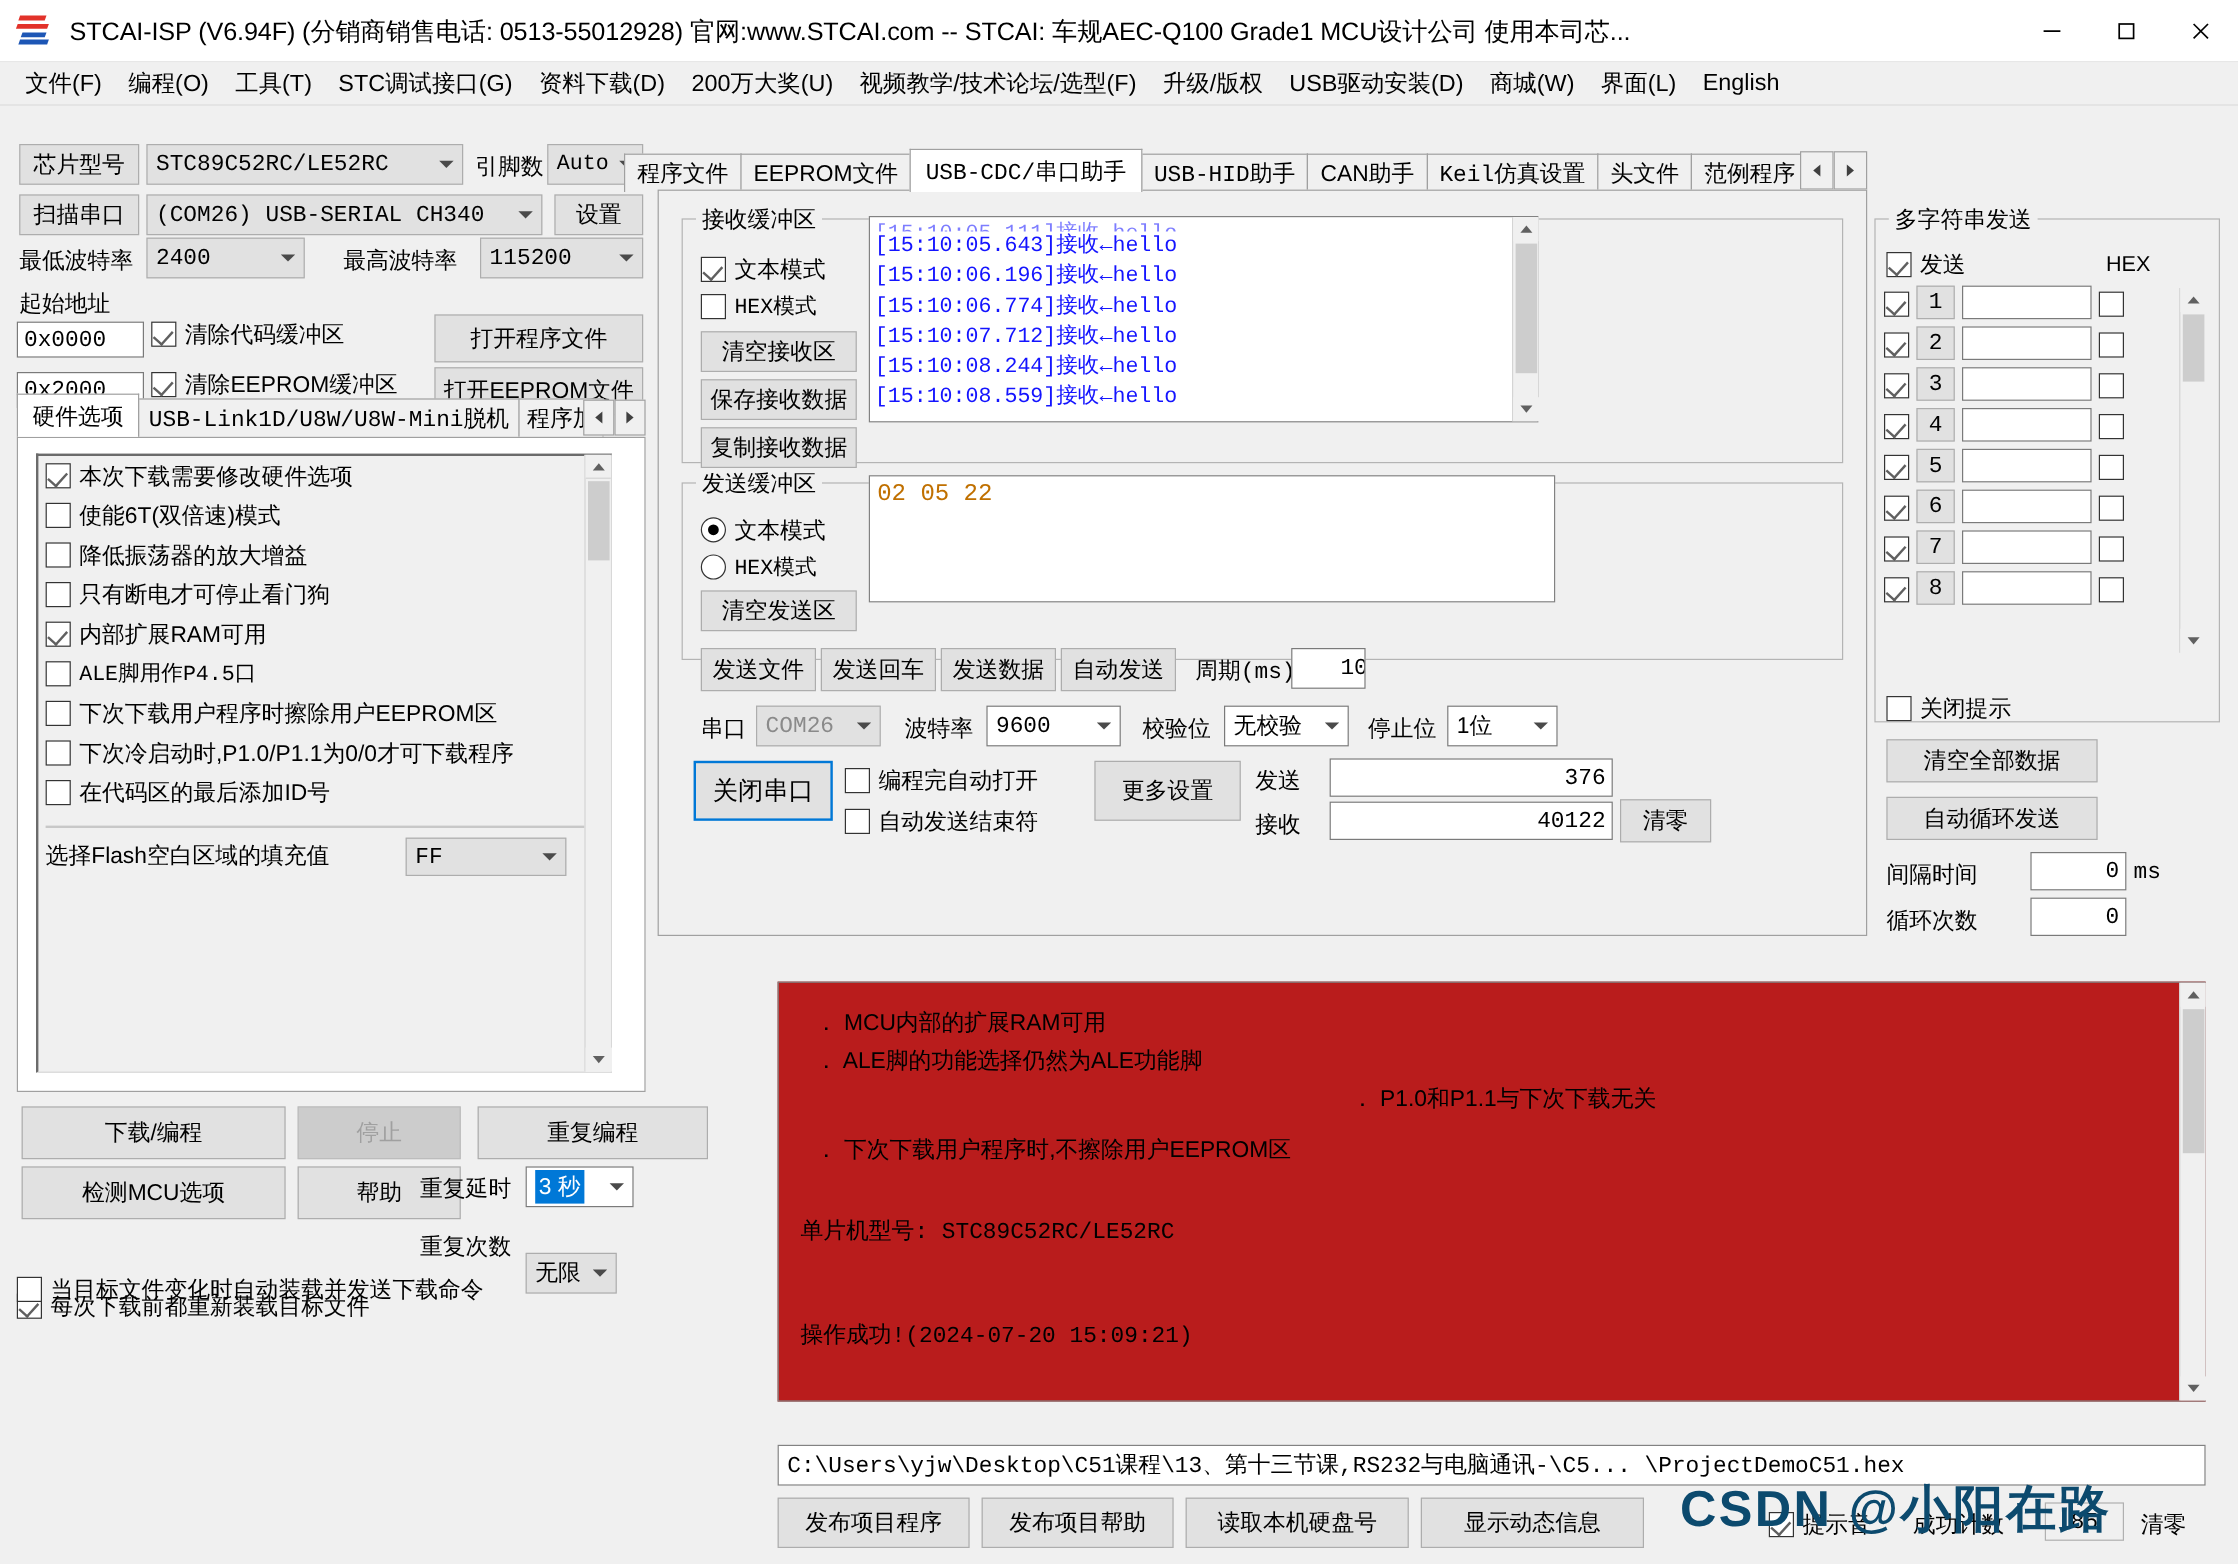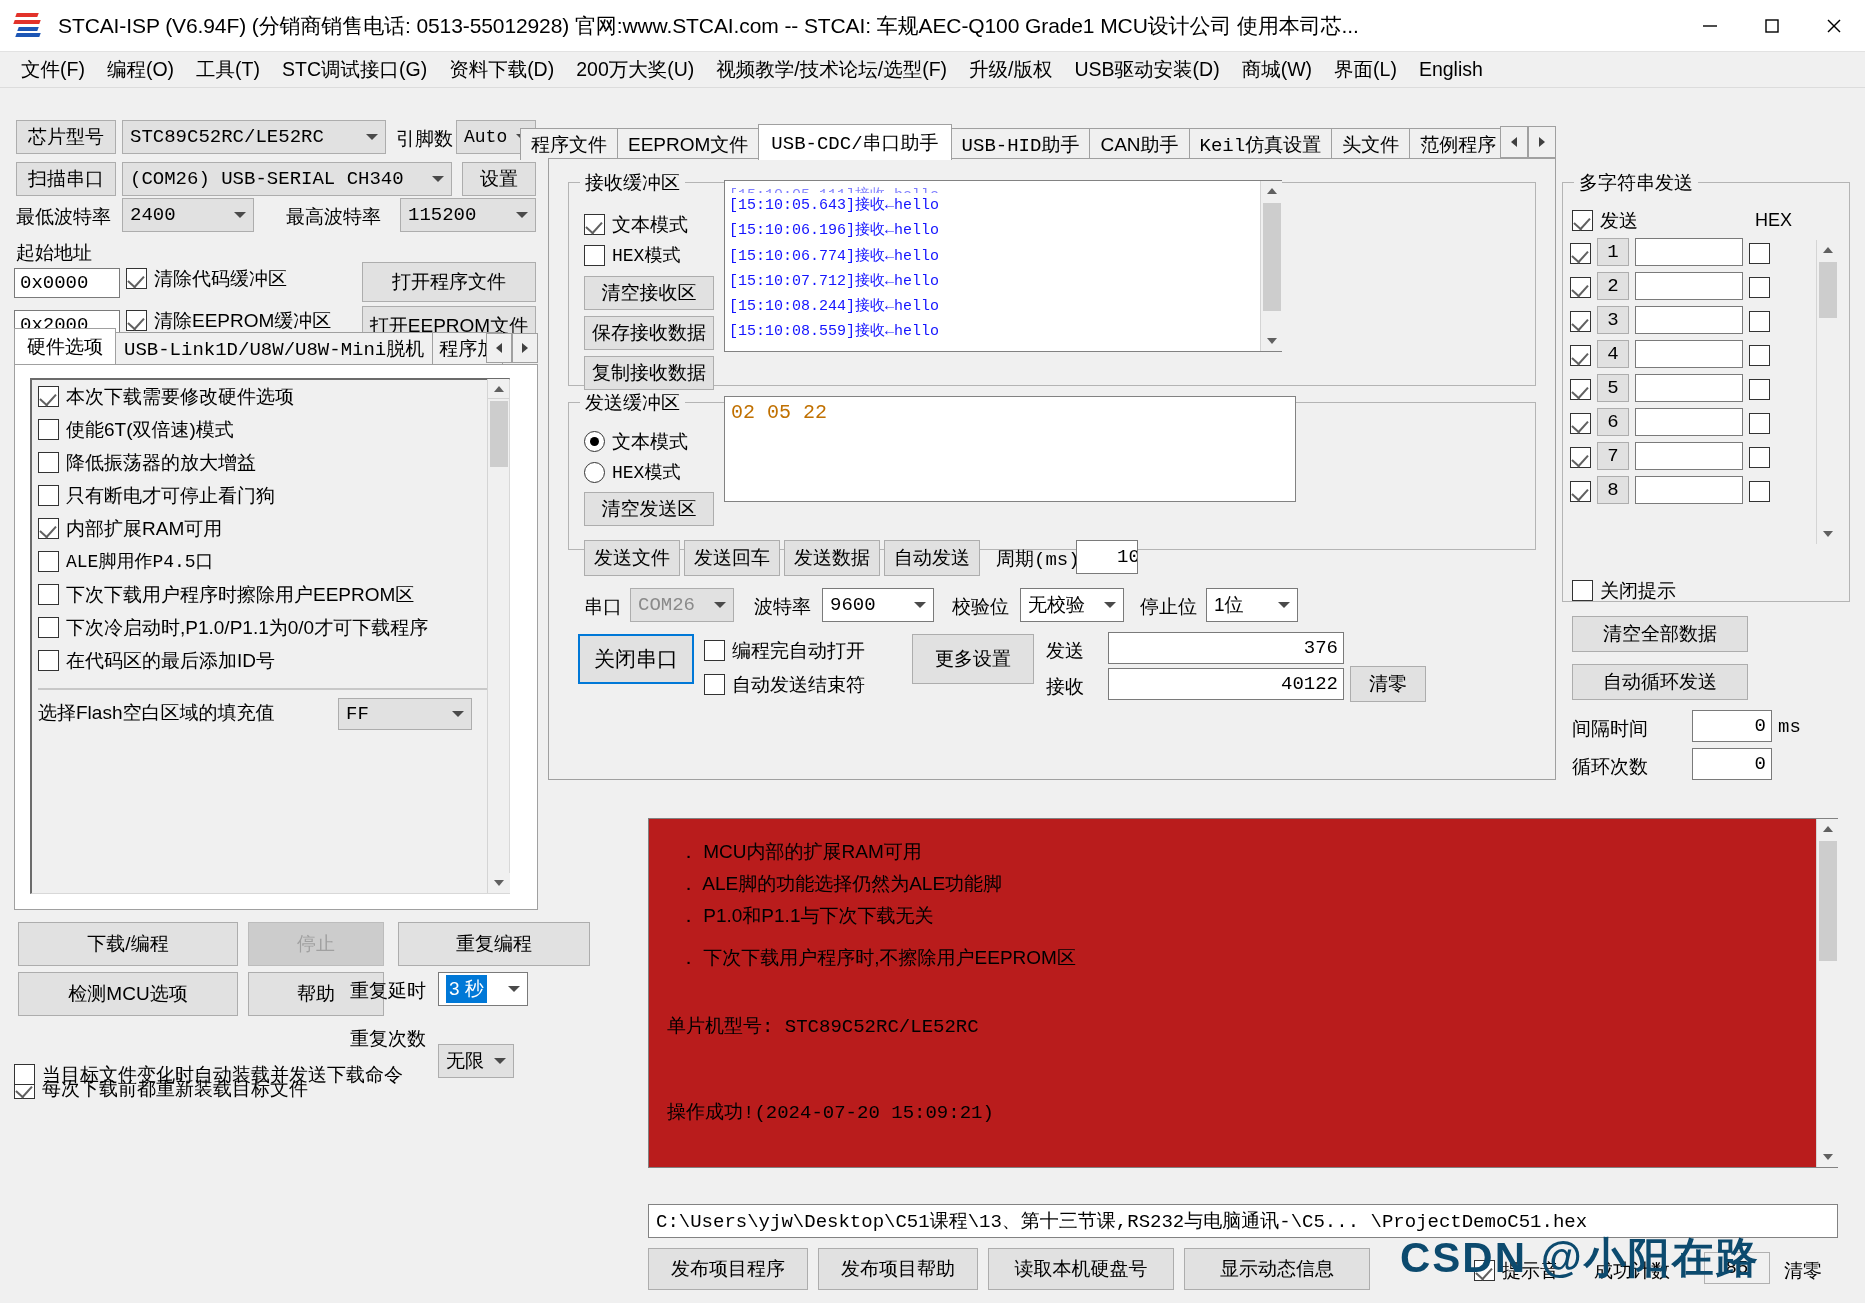--- a/index.html
+++ b/index.html
@@ -106,21 +106,21 @@
   .vsb .ar{ height:20px; display:flex; align-items:center; justify-content:center; background:#f0f0f0;}
   .vsb .th{ position:absolute; left:2px; width:18px; background:#cdcdcd; }
   .tri-up{ width:0;height:0;border-left:5px solid transparent;border-right:5px solid transparent;border-bottom:6px solid #606060; }
   .tri-dn{ width:0;height:0;border-left:5px solid transparent;border-right:5px solid transparent;border-top:6px solid #606060; }
   .tri-lf{ width:0;height:0;border-top:5px solid transparent;border-bottom:5px solid transparent;border-right:6px solid #404040; }
   .tri-rt{ width:0;height:0;border-top:5px solid transparent;border-bottom:5px solid transparent;border-left:6px solid #404040; }
 
   .recv{
     position:absolute; background:#fff; border:1px solid #828282;
     overflow:hidden; font-family:"Liberation Mono", monospace;
-    font-size:15px; color:#1414ff; line-height:25.3px; padding:2px 4px;
+    font-size:18px; color:#1414ff; line-height:25.3px; padding:2px 4px;
   }
   .mono{ font-family:"Liberation Mono", monospace; }
   .infobox{
     position:absolute; background:#b91c1c; border:1px solid #828282;
     font-size:19px; overflow:hidden; padding:6px 10px;
   }
   .infobox .li{ white-space:nowrap; }
   .statusline{
     position:absolute; background:#fff; border:1px solid #828282;
     display:flex; align-items:center; padding:0 7px;
@@ -513,21 +513,21 @@
   <div class="abs lbl" style="left:1572px;top:716px;">间隔时间</div>
   <div class="tbox abs" style="left:1692px;top:710px;width:80px;height:32px;justify-content:flex-end;">0</div>
   <div class="abs lbl mono" style="left:1778px;top:716px;">ms</div>
 
   <div class="abs lbl" style="left:1572px;top:754px;">循环次数</div>
   <div class="tbox abs" style="left:1692px;top:748px;width:80px;height:32px;justify-content:flex-end;">0</div>
 
   <div class="infobox" style="left:648px;top:818px;width:1190px;height:350px;">
     <div class="li" style="margin:14px 0 0 20px;">． <span>MCU内部的扩展RAM可用</span></div>
     <div class="li" style="margin:6px 0 0 20px;">． <span>ALE脚的功能选择仍然为ALE功能脚</span></div>
-    <div class="li" style="margin:6px 0 16px 20px;">． <span>P1.0和P1.1与下次下载无关</span></div>
+    <div class="li" style="margin:6px 0 16px 20px;text-align:center;">． <span>P1.0和P1.1与下次下载无关</span></div>
     <div class="li" style="margin:6px 0 0 20px;">． <span>下次下载用户程序时,不擦除用户EEPROM区</span></div>
     <div class="li mono" style="margin:42px 0 0 8px;">单片机型号: STC89C52RC/LE52RC</div>
     <div class="li mono" style="margin:60px 0 0 8px;">操作成功!(2024-07-20 15:09:21)</div>
   </div>
   <div class="vsb" style="left:1816px;top:819px;width:22px;height:348px;">
     <div class="ar">
         <span class="tri-up"></span>
       </div>
     <div class="th" style="top:22px;height:120px;"></div>
     <div class="ar" style="position:absolute;bottom:0;left:0;width:22px;">

